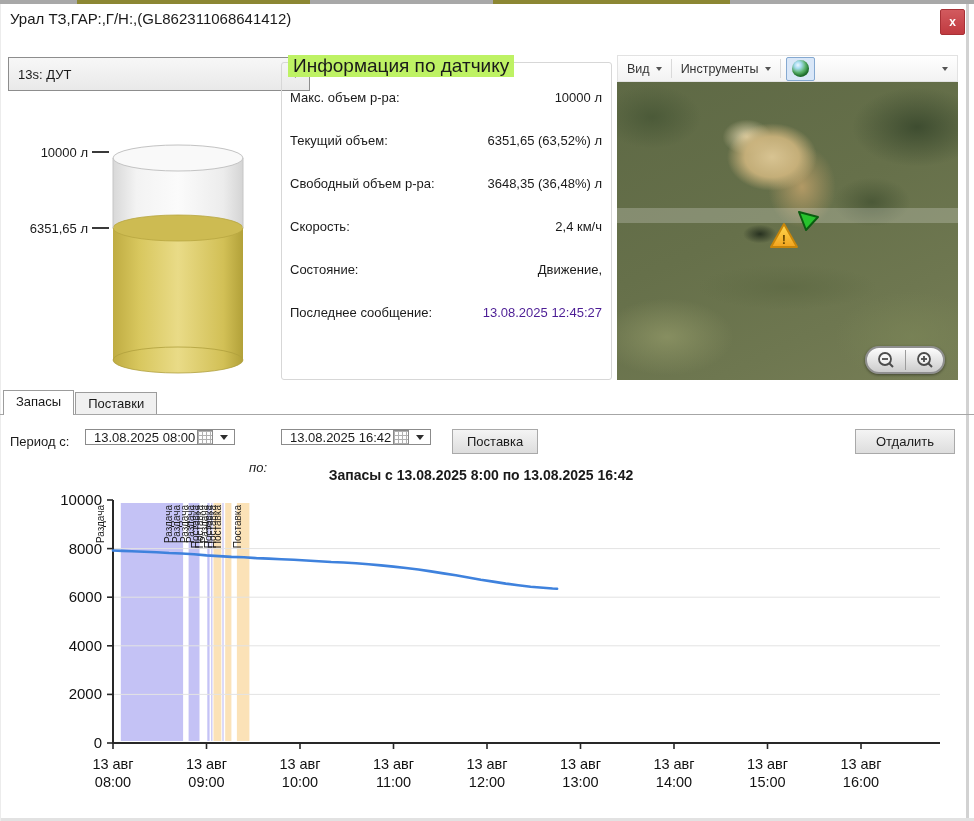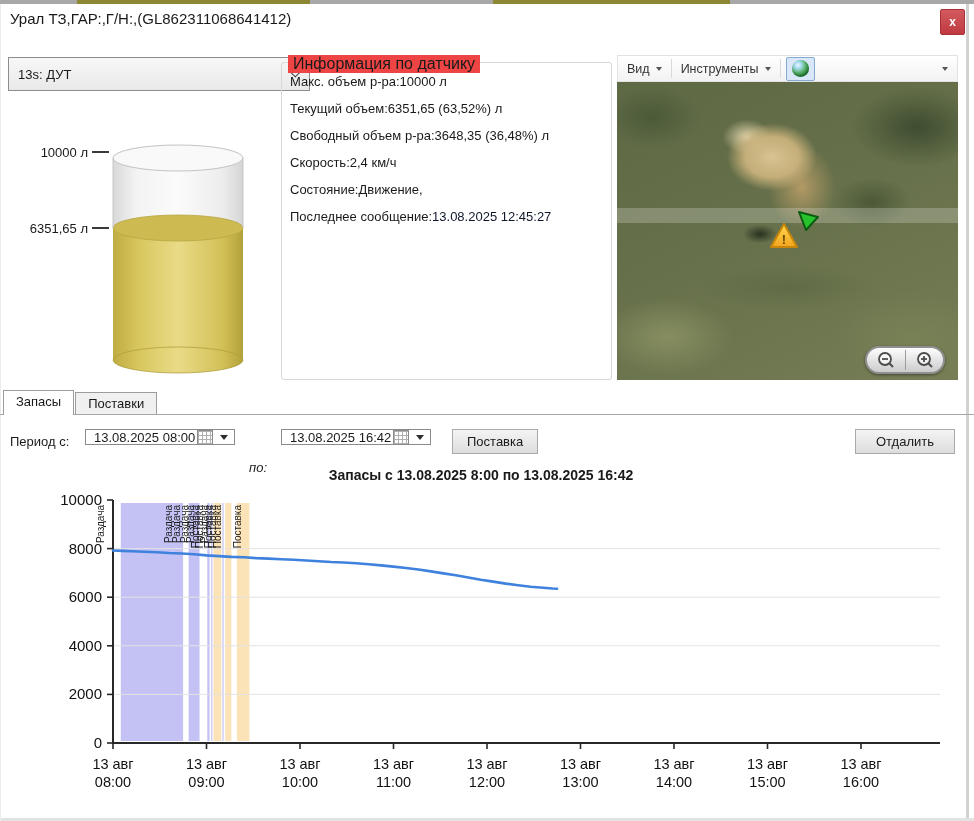--- a/index.html
+++ b/index.html
@@ -22,23 +22,23 @@
      border:1px solid #8d8d8d;background:linear-gradient(#f7f7f7,#e9e9e9);
      display:flex;align-items:center;padding:16px 9px;font-size:13px;gap:16px;}
   .combo .chev{margin-left:auto;width:7px;height:7px;border-left:1.6px solid #454545;
      border-bottom:1.6px solid #454545;transform:rotate(-45deg) translate(1px,-2px);}
 
   .tank-label{position:absolute;font-size:13px;text-align:right;white-space:nowrap;}
   .tick-dash{position:absolute;height:2px;width:17px;background:#3a3a3a;}
 
   .groupbox{position:absolute;left:281px;top:62px;width:329px;height:316px;
      border:1px solid #d7d7d7;border-radius:3px;}
-  .gb-legend{position:absolute;left:288px;top:55px;background:#ef4444;padding:0 5px;font-size:16px;z-index:2;}
+  .gb-legend{position:absolute;left:288px;top:55px;background:#bef264;padding:0 5px;font-size:19px;z-index:2;}
   .info-rows{position:absolute;left:290px;top:68px;width:312px;z-index:1;}
-  .info-row{display:flex;justify-content:flex-start;align-items:center;height:27px;font-size:13px;}
+  .info-row{display:flex;justify-content:space-between;align-items:center;height:27px;font-size:13px;margin-top:16px;}
   .info-row .val{text-align:right;}
 
   .map-toolbar{position:absolute;left:617px;top:55px;width:341px;height:27px;box-sizing:border-box;
      background:linear-gradient(#ffffff,#f2f2f2);border:1px solid #e2e2e2;
      display:flex;align-items:center;font-size:12.5px;color:#333;}
   .tb-item{display:flex;align-items:center;gap:6px;padding:0 9px;height:100%;cursor:default;justify-content:flex-end;}
   .tb-arrow{width:0;height:0;border-left:3.5px solid transparent;border-right:3.5px solid transparent;
      border-top:4px solid #555;}
   .tb-sep{width:1px;height:19px;background:#dadada;}
   .globe-btn{width:27px;height:22px;margin-left:5px;background:#d9e7f8;border:1px solid #85a9d1;
@@ -161,21 +161,21 @@
       <div class="info-row">
         <span>Скорость:</span>
         <span class="val">2,4 км/ч</span>
       </div>
       <div class="info-row">
         <span>Состояние:</span>
         <span class="val">Движение,</span>
       </div>
       <div class="info-row">
         <span>Последнее сообщение:</span>
-        <span class="val" style="color: #0f172a;">13.08.2025 12:45:27</span>
+        <span class="val" style="color: #4c1d95;">13.08.2025 12:45:27</span>
       </div>
     </div>
 
   <div class="map-toolbar">
     <div class="tb-item">
       <span>Вид</span>
       <span class="tb-arrow"></span>
     </div>
     <div class="tb-sep"></div>
     <div class="tb-item">

